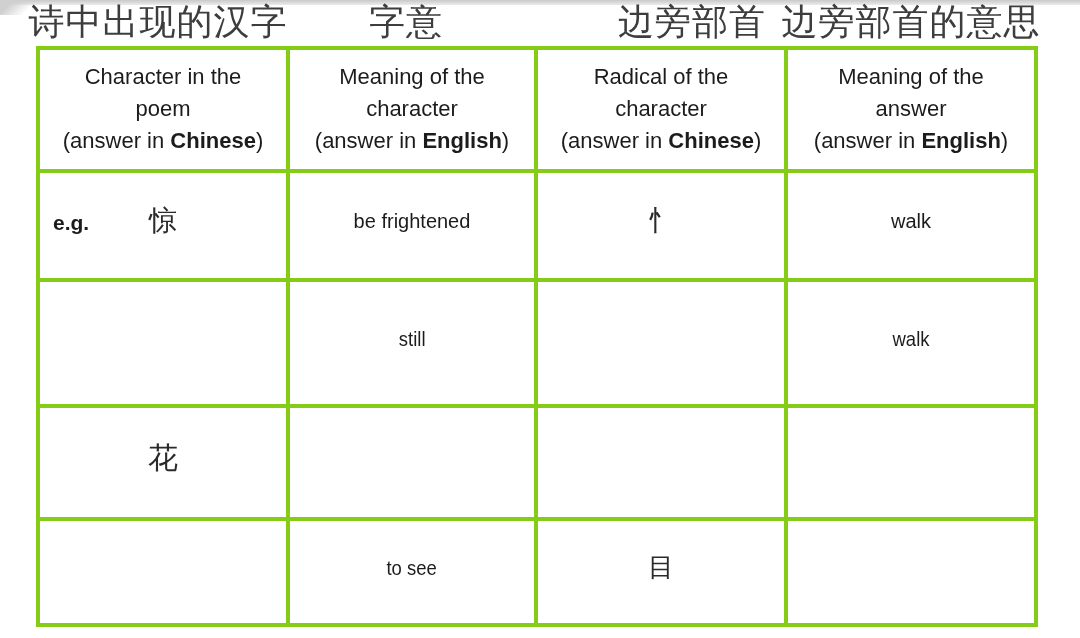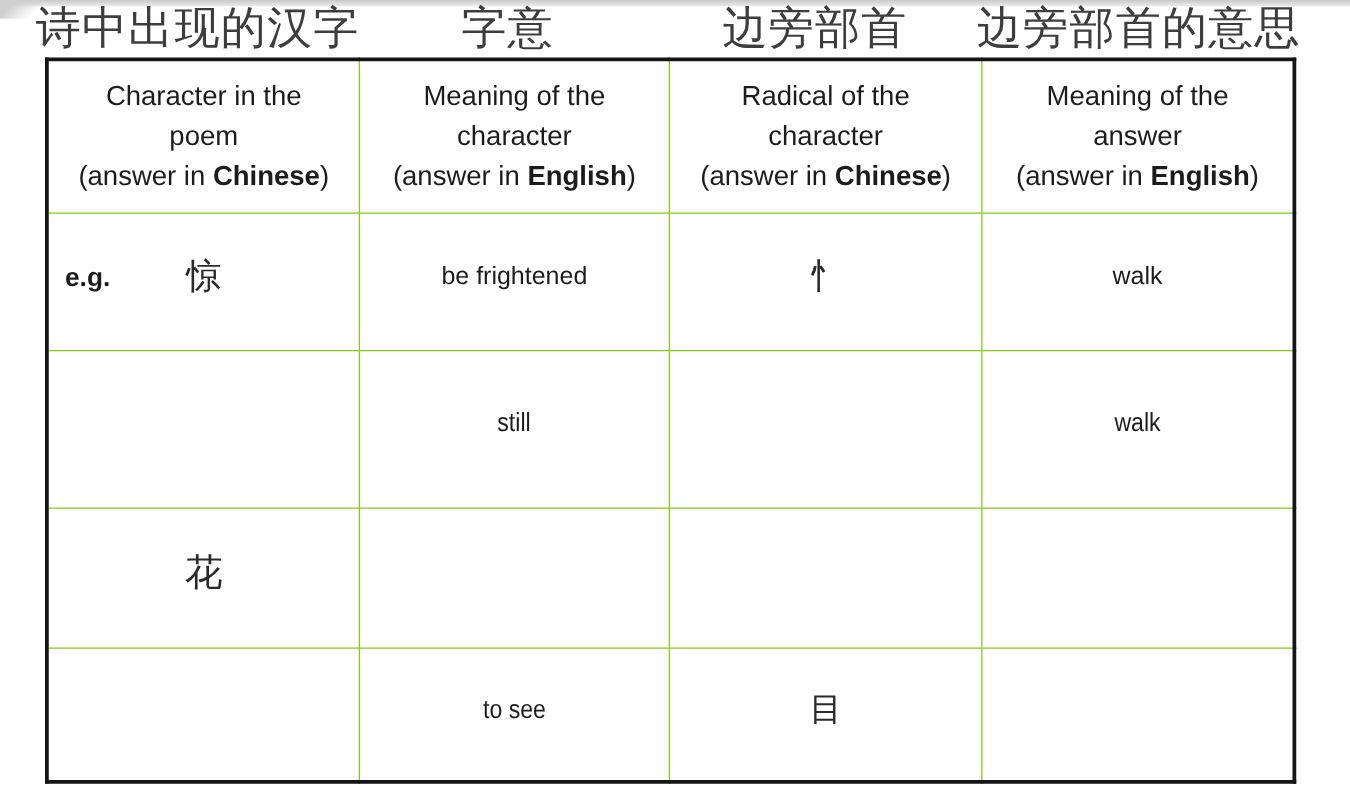--- a/index.html
+++ b/index.html
@@ -25,32 +25,32 @@
   .titles .cjk-title {
     position: absolute; top: 0;
     transform: translateX(-50%);
     font-size: 36px; line-height: 44px;
     color: #3d3d3d; white-space: nowrap;
     letter-spacing: 1px;
     font-family: "Liberation Sans", sans-serif;
   }
   .t1 { left: 158px; }
   .t2 { left: 406px; }
-  .t3 { left: 652px; text-align: right; }
+  .t3 { left: 692px; text-align: right; }
   .t4 { left: 911px; }
 
   table.worksheet {
     position: absolute; left: 36px; top: 46px;
     width: 998px; height: 581px;
     border-collapse: collapse; table-layout: fixed;
     border: 3px solid #151515;
     color: #1c1c1c;
   }
   .worksheet td, .worksheet th {
-    border: 1px solid #84cc16;
+    border: 4px solid #84cc16;
     text-align: center; vertical-align: middle;
     padding: 0; overflow: hidden;
   }
   .worksheet tr.header-row { height: 106px; }
   .worksheet tr.r1 { height: 95px; }
   .worksheet tr.r2 { height: 109px; }
   .worksheet tr.r3 { height: 95px; }
   .worksheet tr.r4 { height: 97px; }
   .worksheet tr.r5 { height: 92px; }
 

